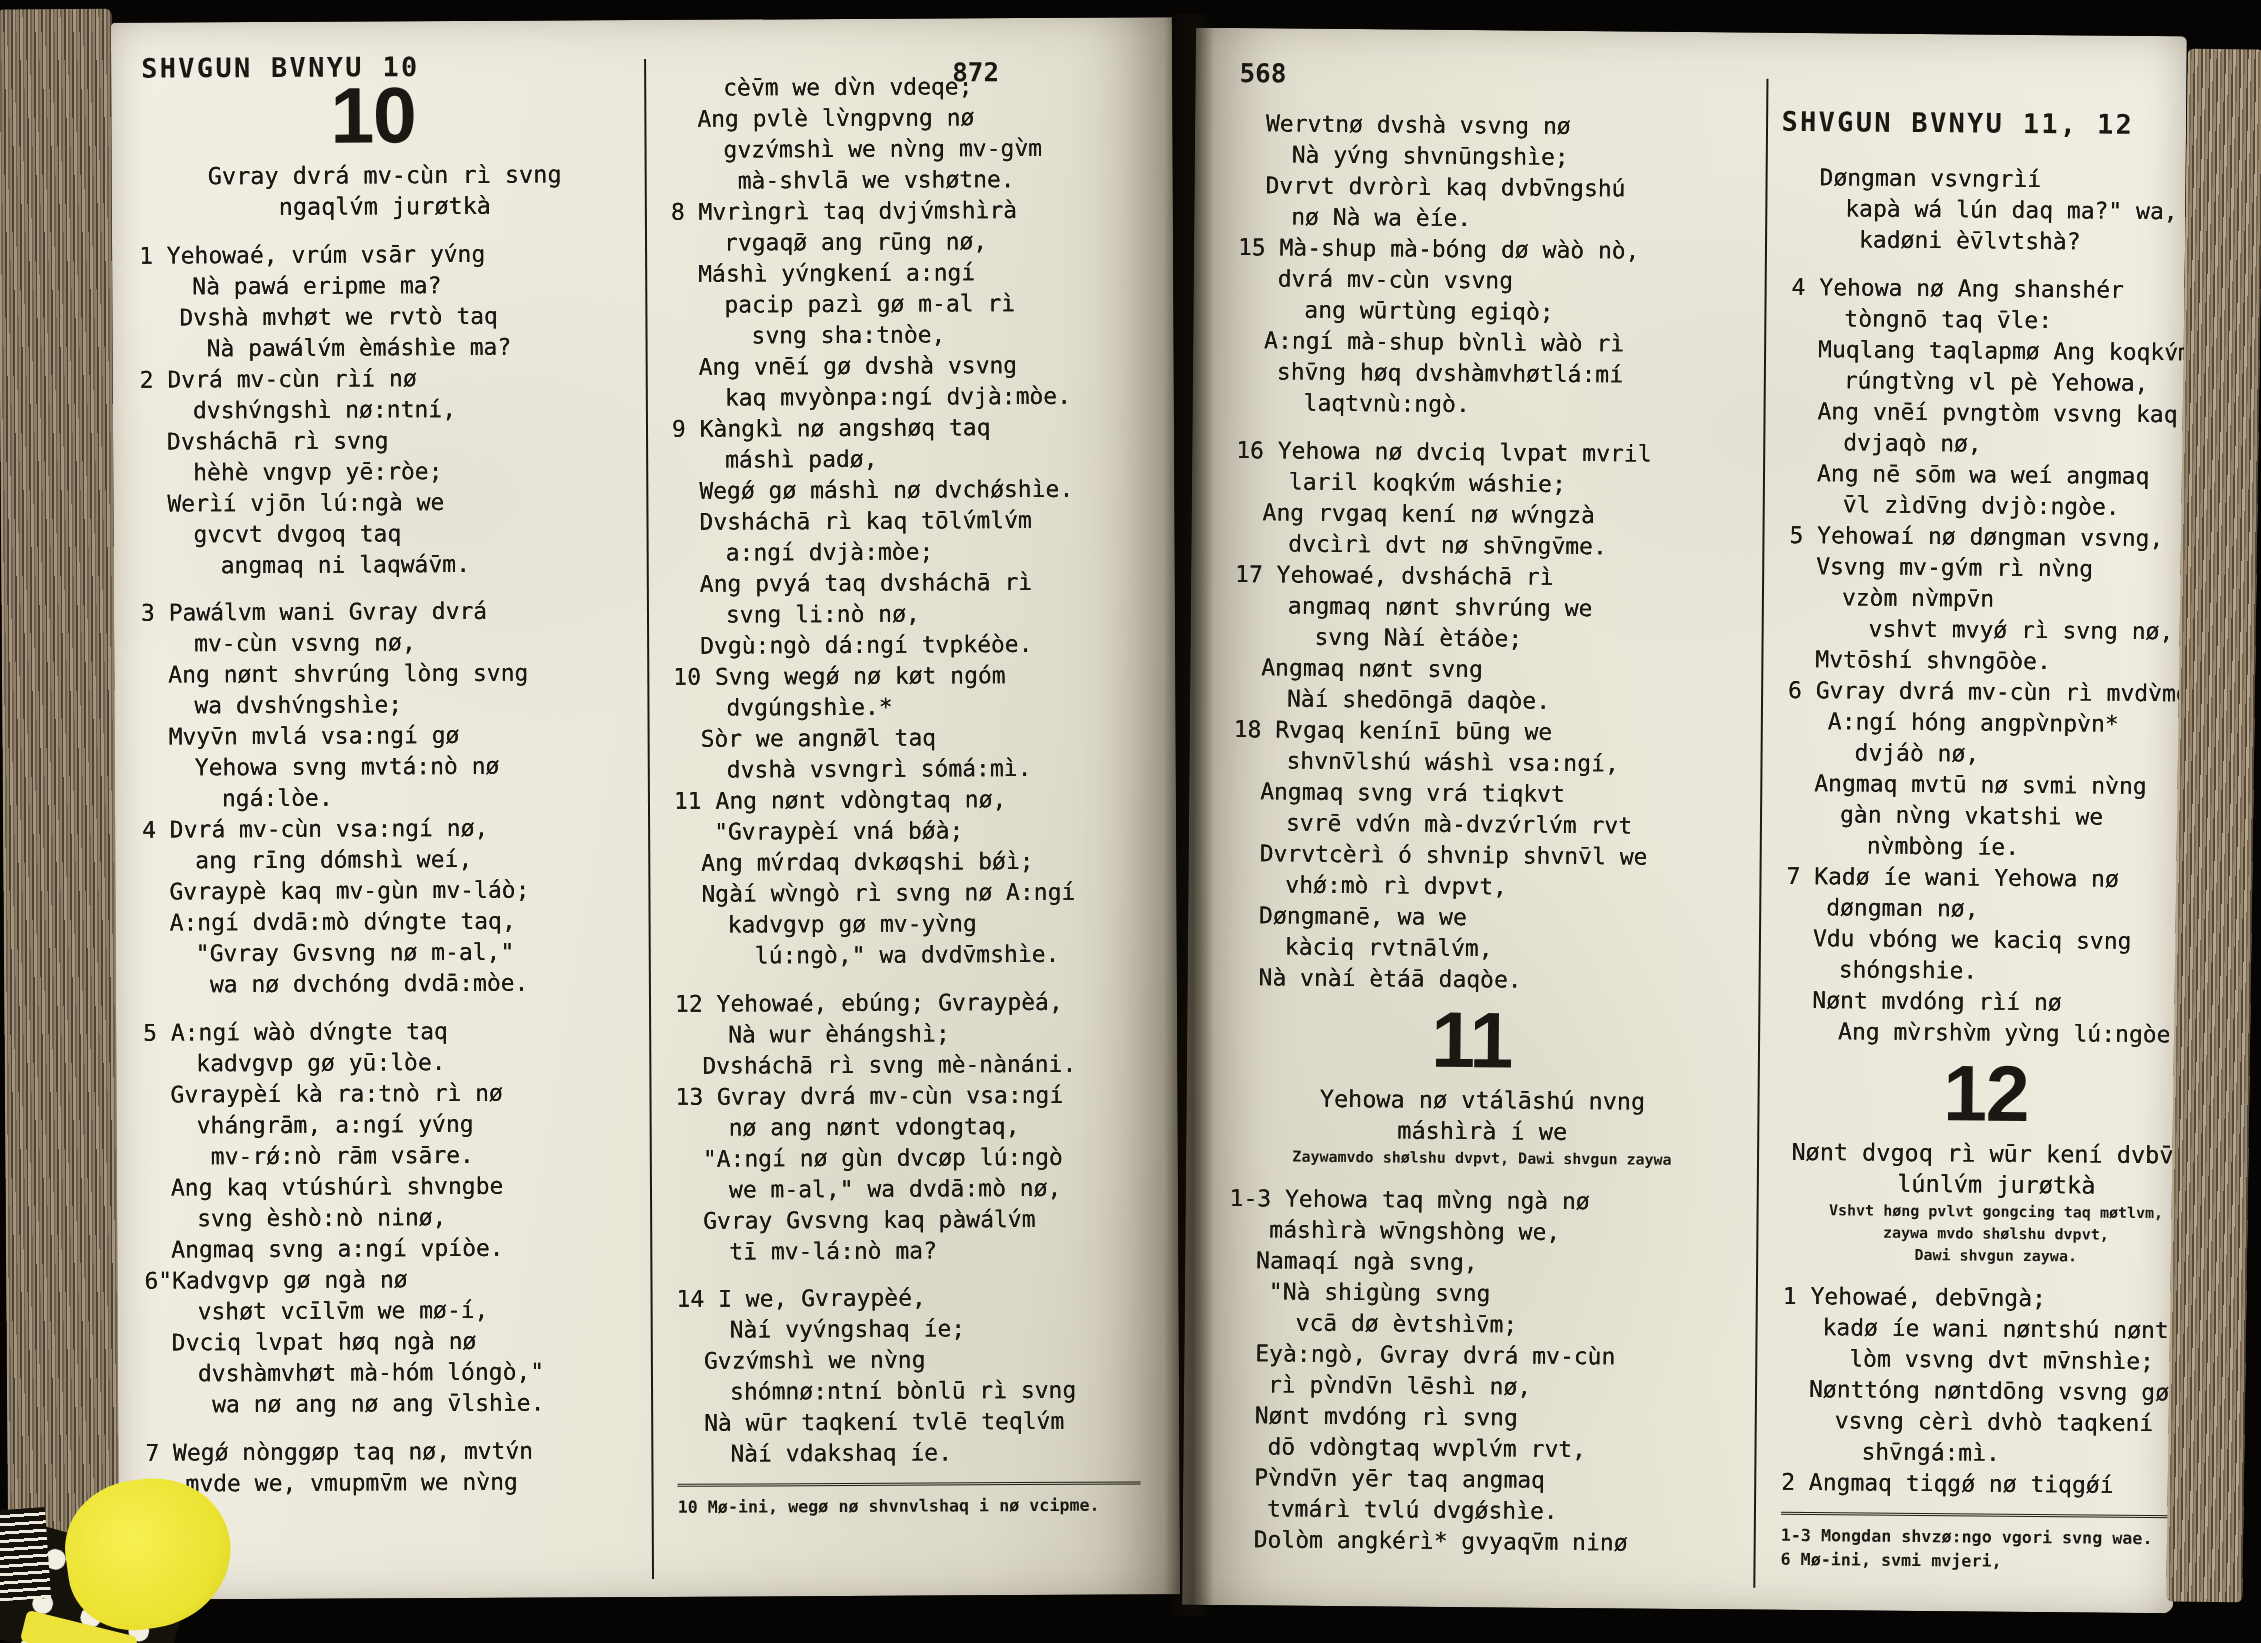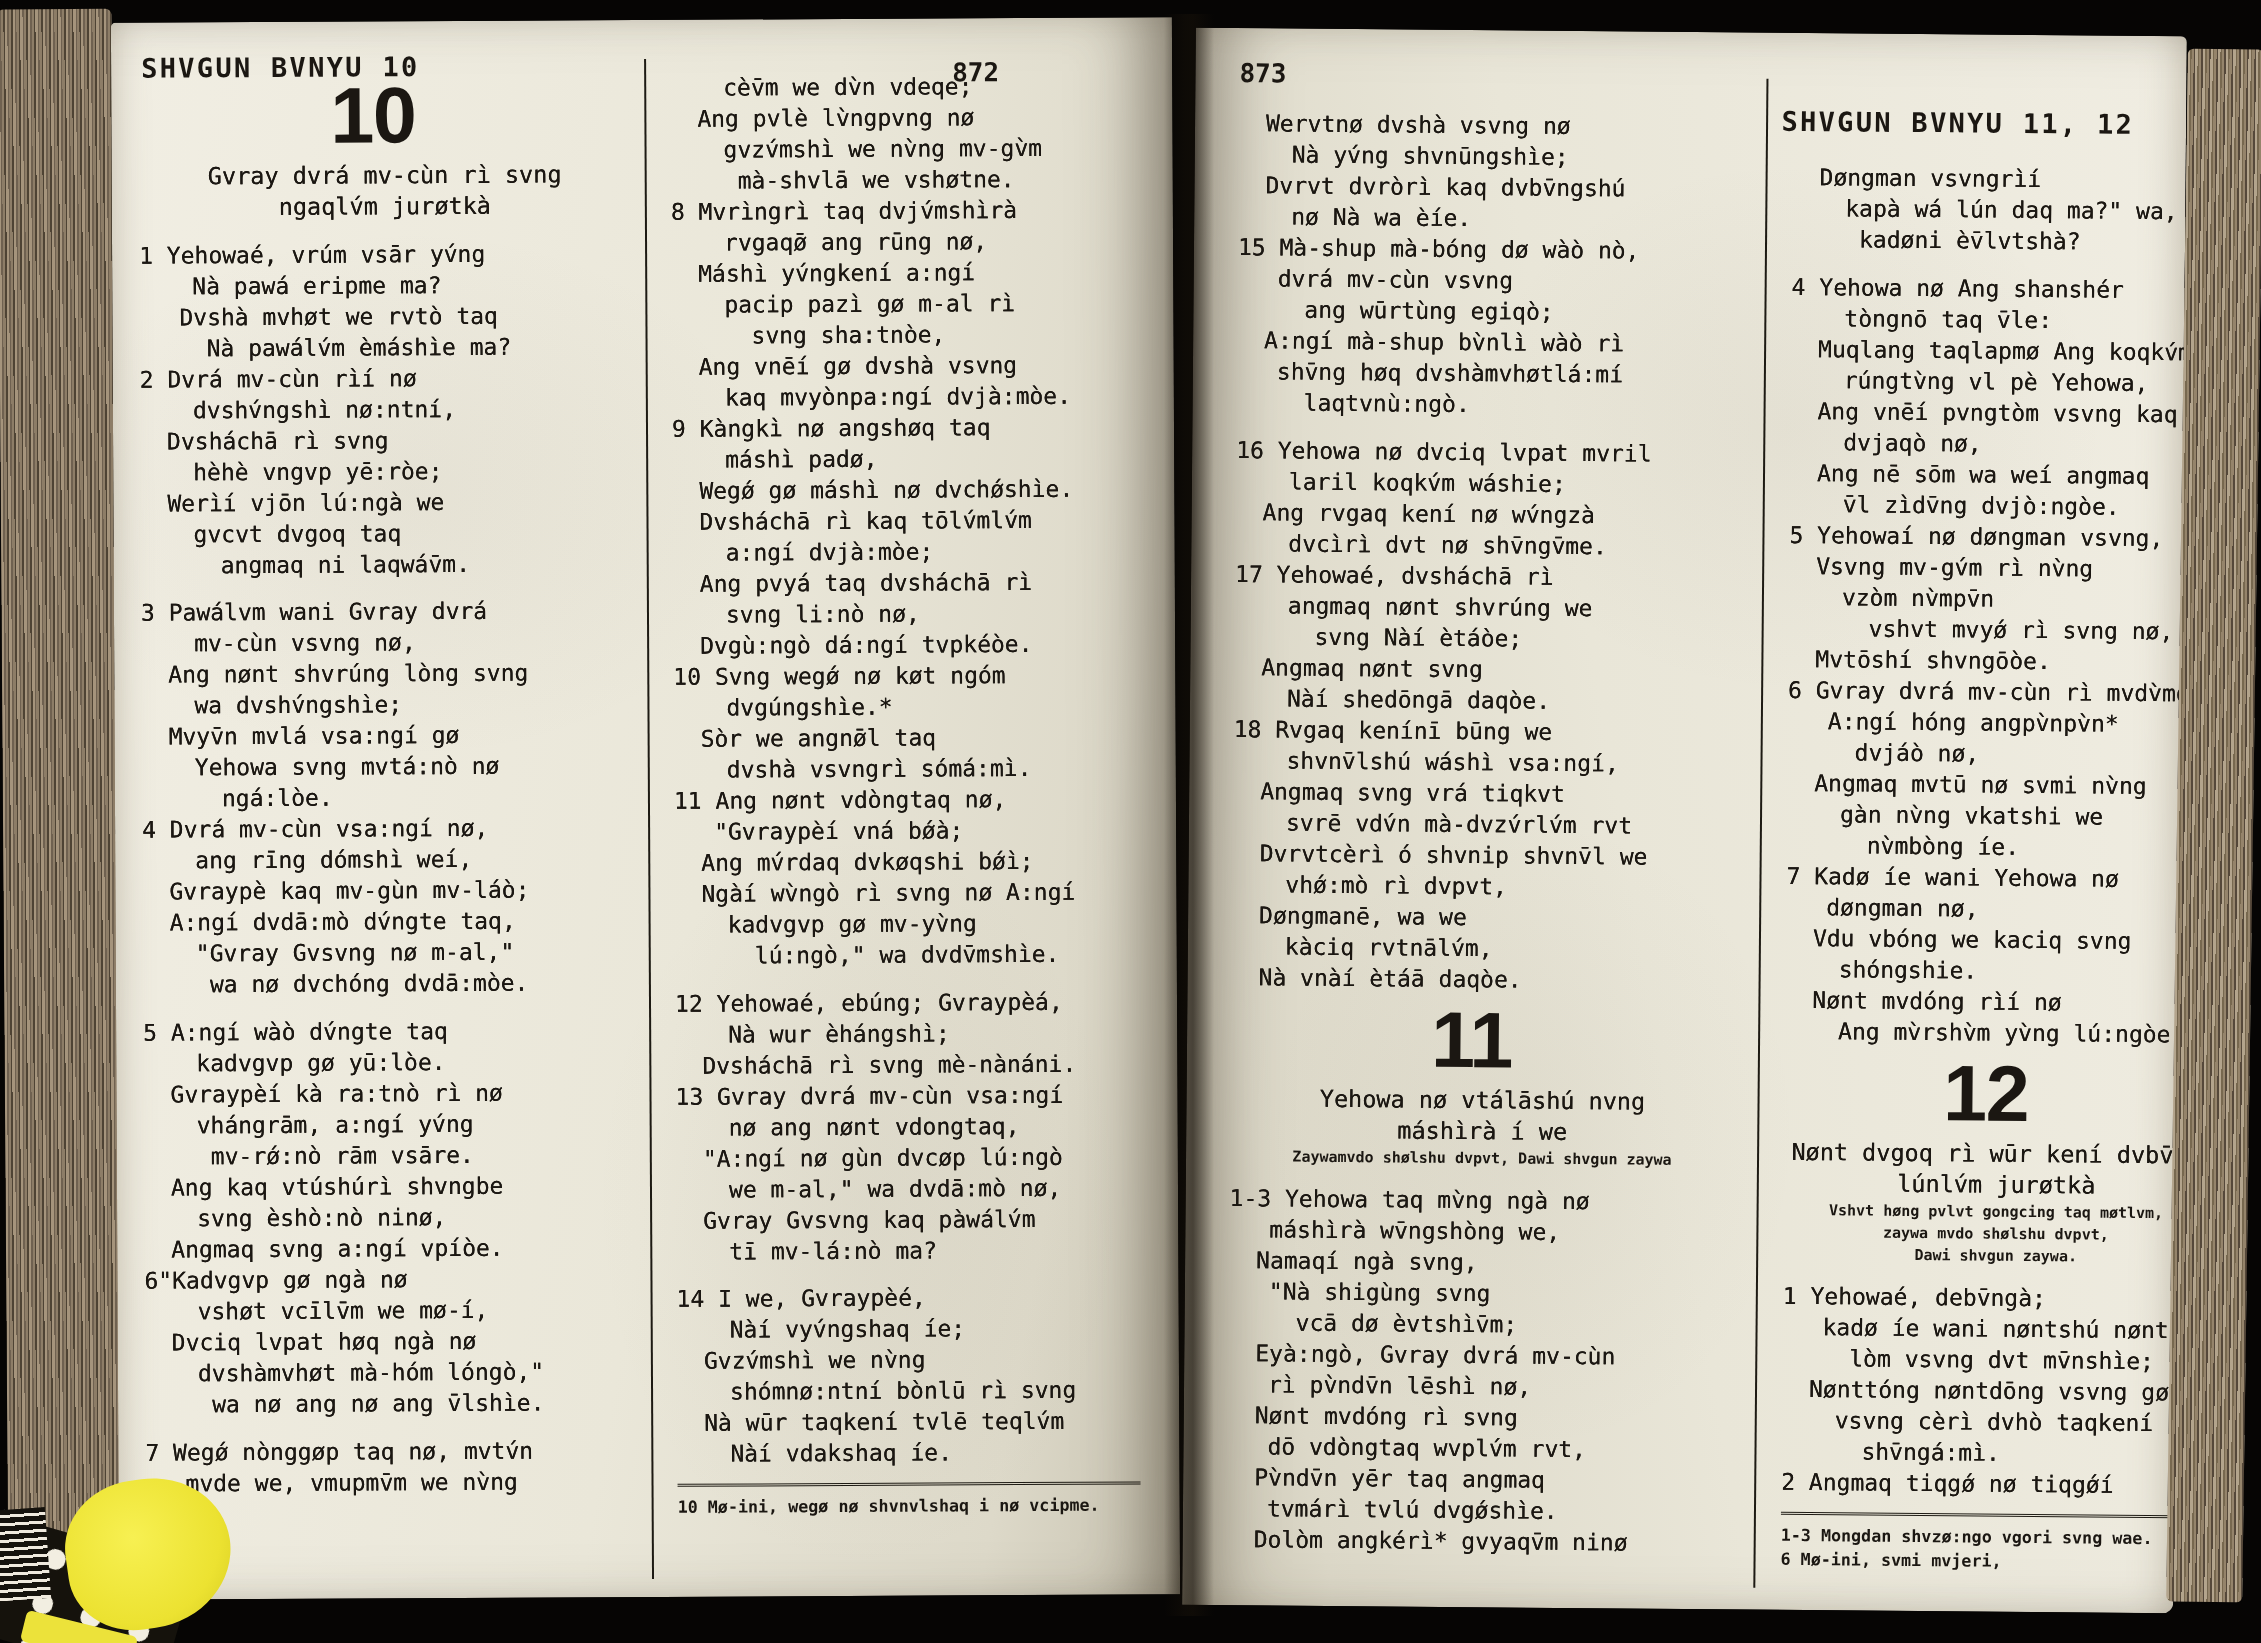--- a/index.html
+++ b/index.html
@@ -183,21 +183,21 @@
         <div class="ln body" style="padding-left: 27px;">Nà wūr taqkení tvlē teqlv́m</div>
         <div class="ln body" style="padding-left: 53px;">Nàí vdakshaq íe.</div>
         <div class="ln fnrule"></div>
         <div class="ln fn">10 Mø-ini, wegø nø shvnvlshaq i nø vcipme.</div>
       </div>
   </div>
 
   <div class="gutter"></div>
 
   <div class="page page-right">
-    <div class="pageno pn-right">873</div>
+    <div class="pageno pn-right">568</div>
     <div class="running-head rh-right">SHVGUN BVNYU 11, 12</div>
     <div class="colrule rule-right"></div>
     <div class="col col3">
         <div class="ln body" style="padding-left: 27px;">Wervtnø dvshà vsvng nø</div>
         <div class="ln body" style="padding-left: 53px;">Nà yv́ng shvnūngshìe;</div>
         <div class="ln body" style="padding-left: 27px;">Dvrvt dvròrì kaq dvbv̄ngshú</div>
         <div class="ln body" style="padding-left: 53px;">nø Nà wa èíe.</div>
         <div class="ln body">15 Mà-shup mà-bóng dø wàò nò,</div>
         <div class="ln body" style="padding-left: 40px;">dvrá mv-cùn vsvng</div>
         <div class="ln body" style="padding-left: 67px;">ang wūrtùng egiqò;</div>

